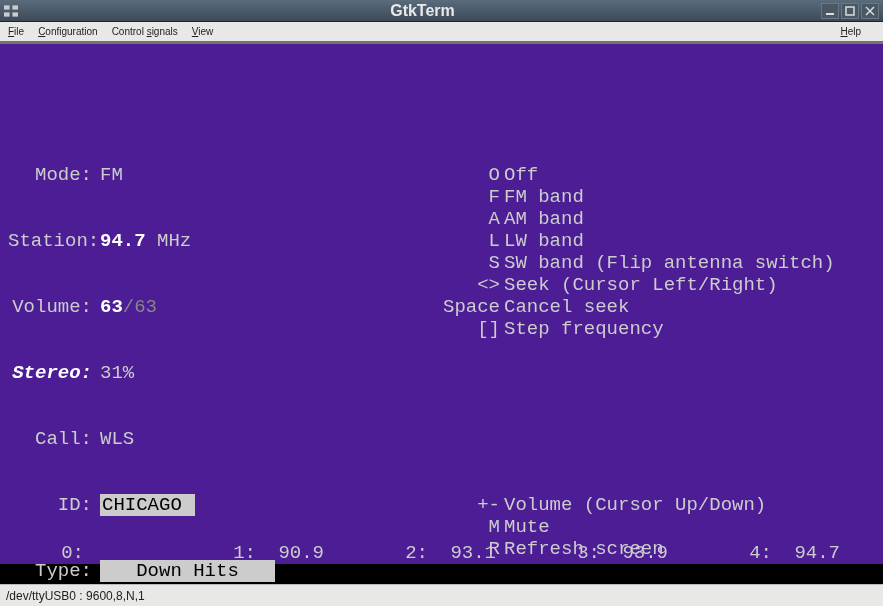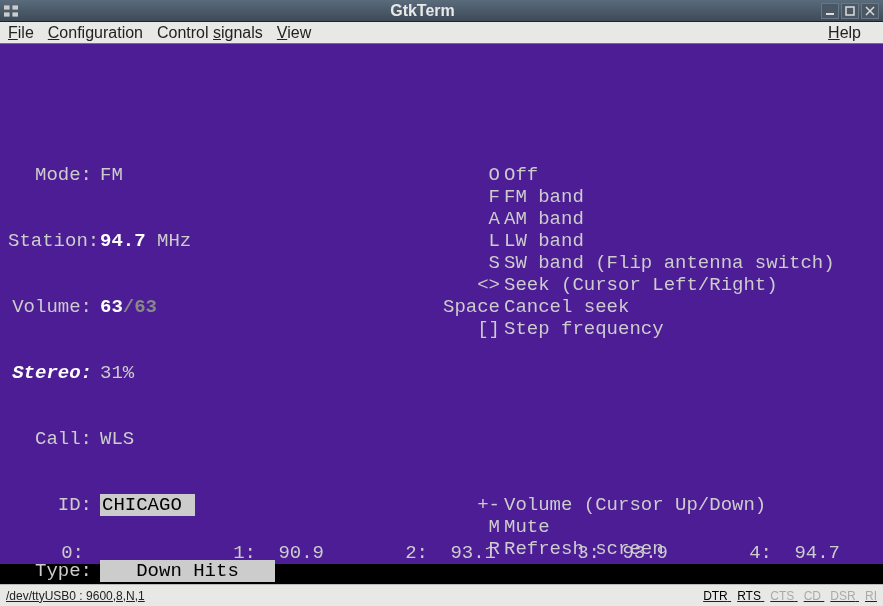--- a/index.html
+++ b/index.html
@@ -33,23 +33,23 @@
 }
 .titlebar .win-btn svg { width: 10px; height: 10px; }
 
 
 .menubar {
   height: 22px;
   background: #e8e8e6;
   display: flex;
   align-items: center;
   padding: 0 8px;
-  font-size: 16px;
+  font-size: 10px;
   color: #222;
-  border-bottom: 1px solid #737373;
+  border-bottom: 3px solid #737373;
 }
 .menubar .menu-item { margin-right: 14px; cursor: pointer; }
 .menubar .menu-item .ul { text-decoration: underline; }
 .menubar .spacer { flex: 1; }
 
 
 .terminal {
   background: #4c1d95;
   color: #ccc;
   font-family: "Courier New", monospace;
@@ -58,21 +58,21 @@
   padding: 10px 8px 0 8px;
   height: 520px;
   white-space: pre;
   position: relative;
 }
 .term-row { display: flex; }
 .lbl { display: inline-block; width: 84px; text-align: right; color: #ccc; }
 .lbl-bold { font-weight: bold; color: #fff; font-style: italic; }
 .val { margin-left: 8px; }
 .val-bold { font-weight: bold; color: #fff; }
-.val-dim { color: #888; font-weight: bold; }
+.val-dim { color: #888; }
 .inv { background: #ccc; color: #000; padding: 0 2px; }
 .inv-wide { background: #ccc; color: #000; padding: 0 2px; display: inline-block; }
 
 .right-col { position: absolute; left: 436px; top: 10px; }
 .right-row { display: flex; }
 .key { display: inline-block; width: 64px; text-align: right; color: #ccc; }
 .desc { margin-left: 4px; color: #ccc; }
 
 .presets { position: absolute; left: 8px; top: 454px; width: 860px; }
 .preset-row { display: flex; }
@@ -83,21 +83,20 @@
 
 .statusbar {
   position: absolute;
   left: 0; bottom: 0;
   height: 22px; width: 883px;
   background: #e8e8e6;
   border-top: 1px solid #bbb;
   display: flex; align-items: center;
   font-size: 12px; color: #222;
   padding: 10px 6px;
-  text-decoration: underline;
 }
 .statusbar .conn { flex: 1; }
 .statusbar .flags span { margin-left: 6px; }
 .statusbar .flag-on { color: #000; }
 .statusbar .flag-off { color: #aaa; }
 </style>
 </head>
 <body>
 
 <div class="titlebar">
@@ -163,21 +162,13 @@
 
   
   <div class="presets">
     <div class="preset-row" id="preset-row1"><div class="preset-cell"><span class="preset-key">0:</span><span class="preset-val"></span></div><div class="preset-cell"><span class="preset-key">1:</span><span class="preset-val">90.9</span></div><div class="preset-cell"><span class="preset-key">2:</span><span class="preset-val">93.1</span></div><div class="preset-cell"><span class="preset-key">3:</span><span class="preset-val">93.9</span></div><div class="preset-cell"><span class="preset-key">4:</span><span class="preset-val">94.7</span></div></div>
     
   </div>
 </div>
 
 <div class="statusbar">
   <span class="conn">/dev/ttyUSB0 : 9600,8,N,1</span>
-  <span class="flags">
-    <span class="flag-on">DTR</span>
-    <span class="flag-on">RTS</span>
-    <span class="flag-off">CTS</span>
-    <span class="flag-off">CD</span>
-    <span class="flag-off">DSR</span>
-    <span class="flag-off">RI</span>
-  </span>
 </div>
 
 </body></html>

